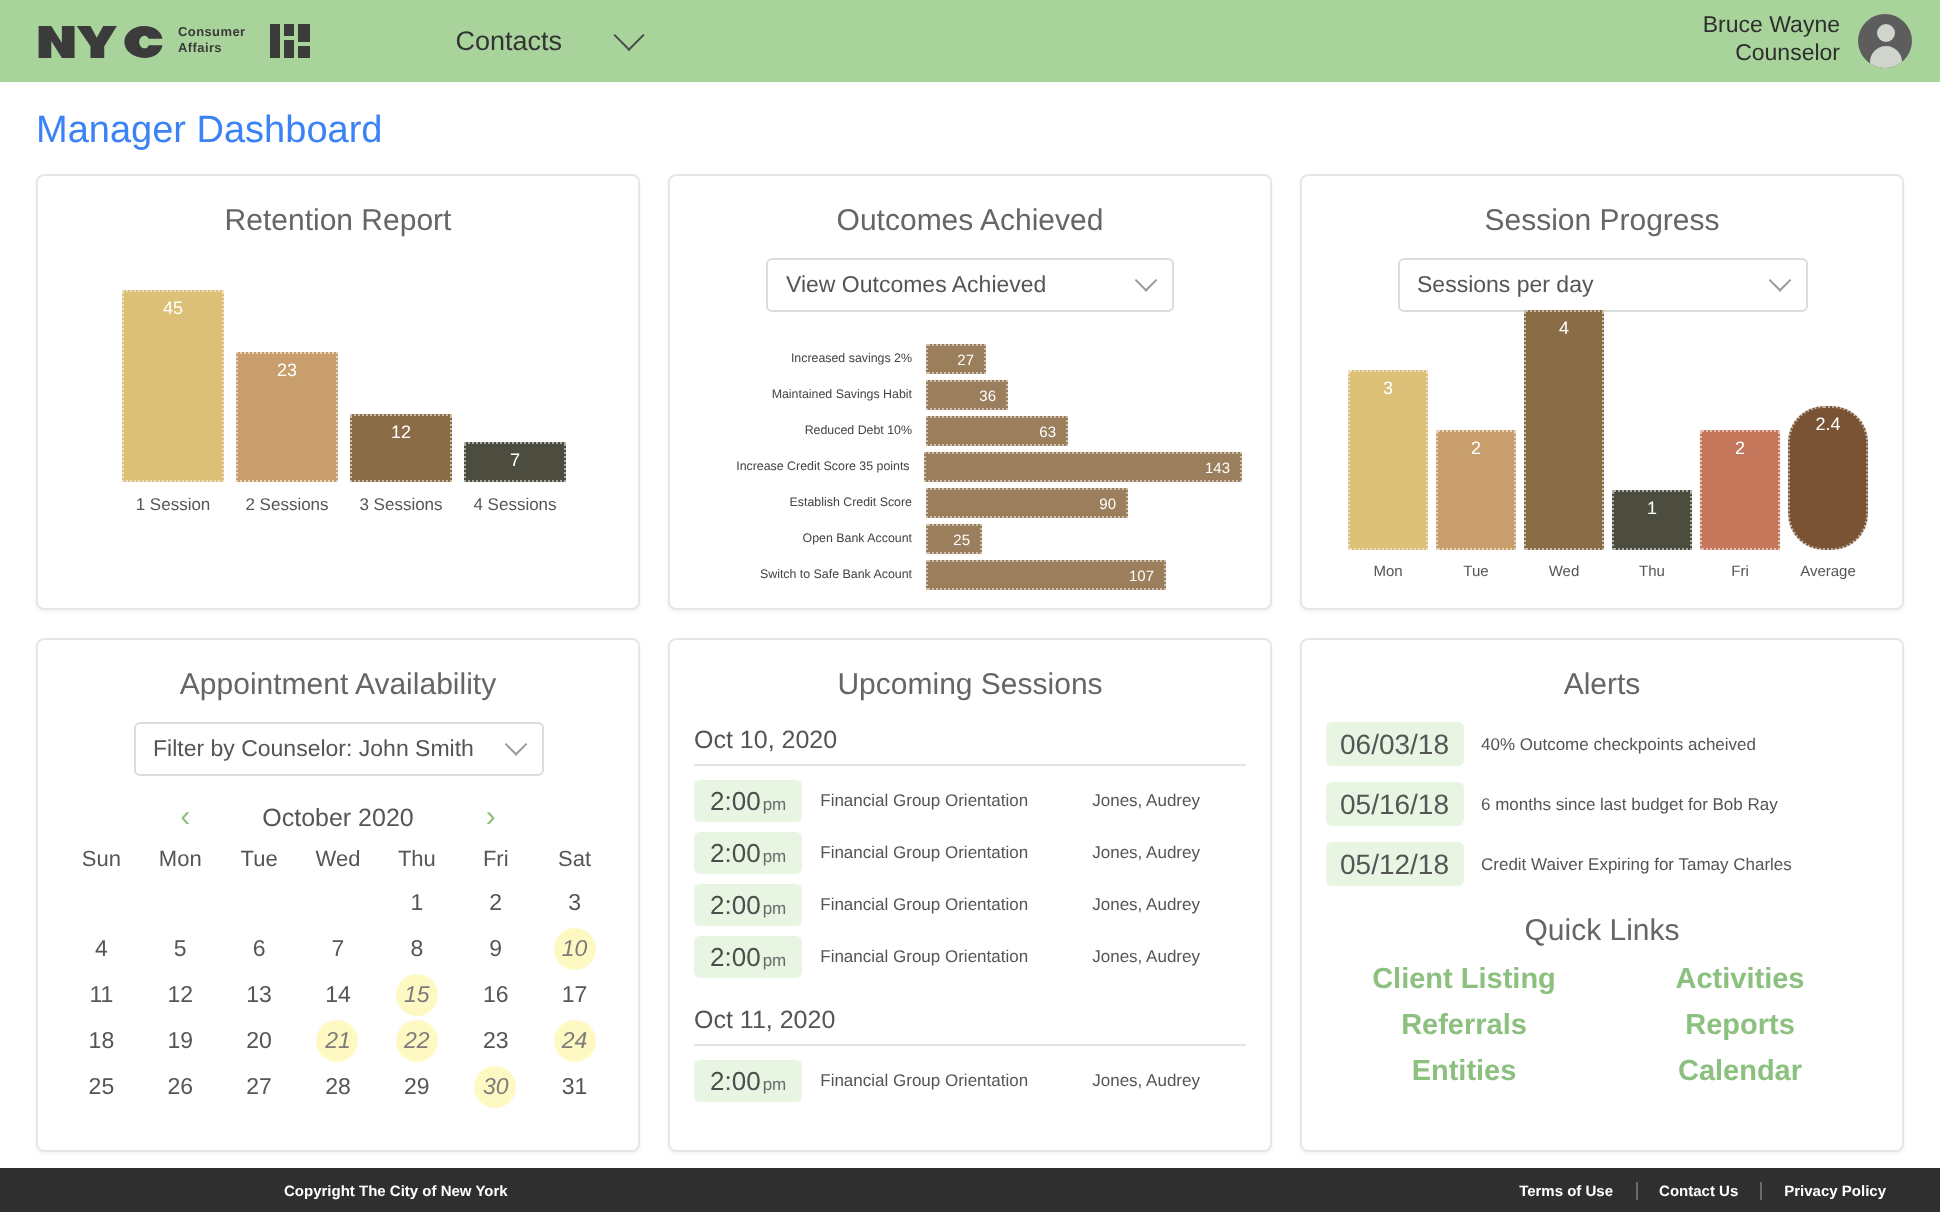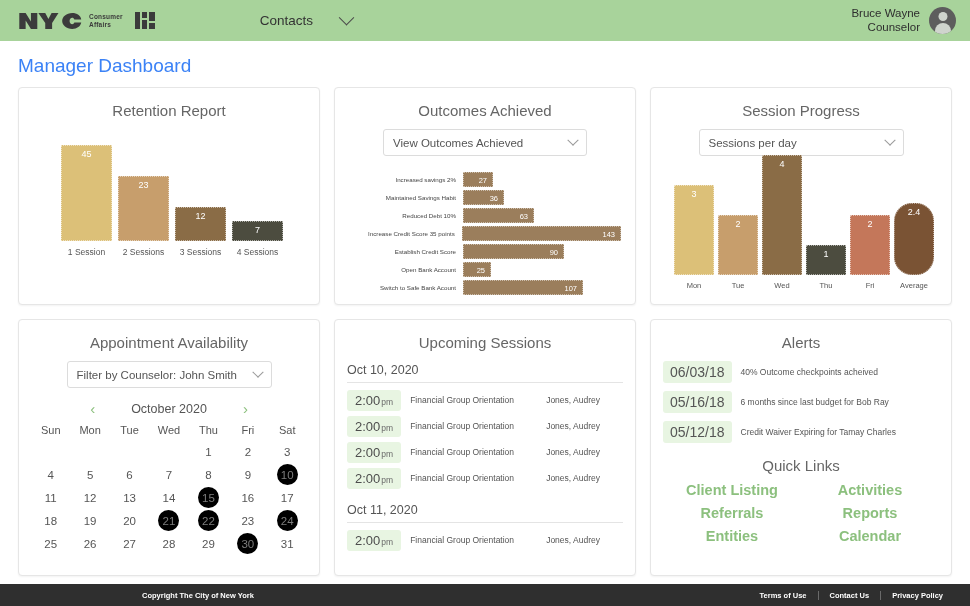--- a/index.html
+++ b/index.html
@@ -20,21 +20,21 @@
     position: relative;
   }
   .brand { display: flex; align-items: center; gap: 7px; }
   .nyc-logo { height: 18px; display: block; }
   .ca-text {
     font-size: 6.5px; line-height: 7.5px; font-weight: bold;
     color: #3a3a3a; letter-spacing: .2px;
   }
   .grid-icon { margin-left: 5px; display: block; }
   .nav-contacts {
-    margin-left: 104px;
+    margin-left: 72px;
     display: flex; align-items: center; gap: 28px;
     font-size: 13.5px; color: #333;
   }
   .chev {
     width: 11px; height: 11px;
     border-right: 1.6px solid #4a4a4a;
     border-bottom: 1.6px solid #4a4a4a;
     transform: rotate(45deg) translate(-2px,-2px);
   }
   .user-area {
@@ -147,21 +147,21 @@
     text-align: center; font-size: 11px; color: #555; padding: 2px 0 4px;
   }
   .cal-cell {
     height: 23px; display: flex; align-items: center; justify-content: center;
     font-size: 11.5px; color: #555;
   }
   .cal-cell span {
     width: 21px; height: 21px; border-radius: 50%;
     display: flex; align-items: center; justify-content: center;
   }
-  .cal-cell.hl span { background: #000000; color: #7c7c7c; }
+  .cal-cell.hl span { background: #fef9c3; color: #7c7c7c; font-style: italic; }
   
   .sess-date {
     font-size: 12.5px; color: #555; padding: 2px 0 5px;
     border-bottom: 1px solid #e4e4e4; margin-bottom: 4px;
   }
   .sess-date.second { margin-top: 10px; }
   .sess-row { display: flex; align-items: center; height: 26px; }
   .sess-time {
     background: #e8f5e2; border-radius: 3px;
     padding: 3px 8px; font-size: 13px; color: #4d4d4d;

